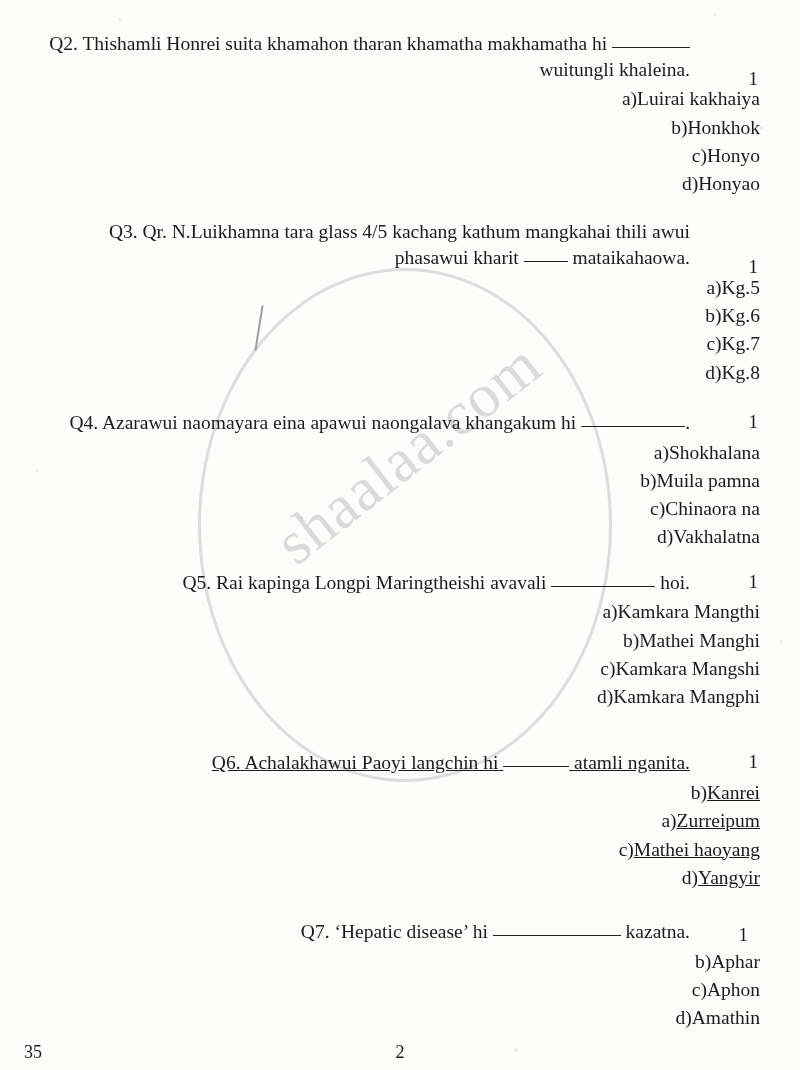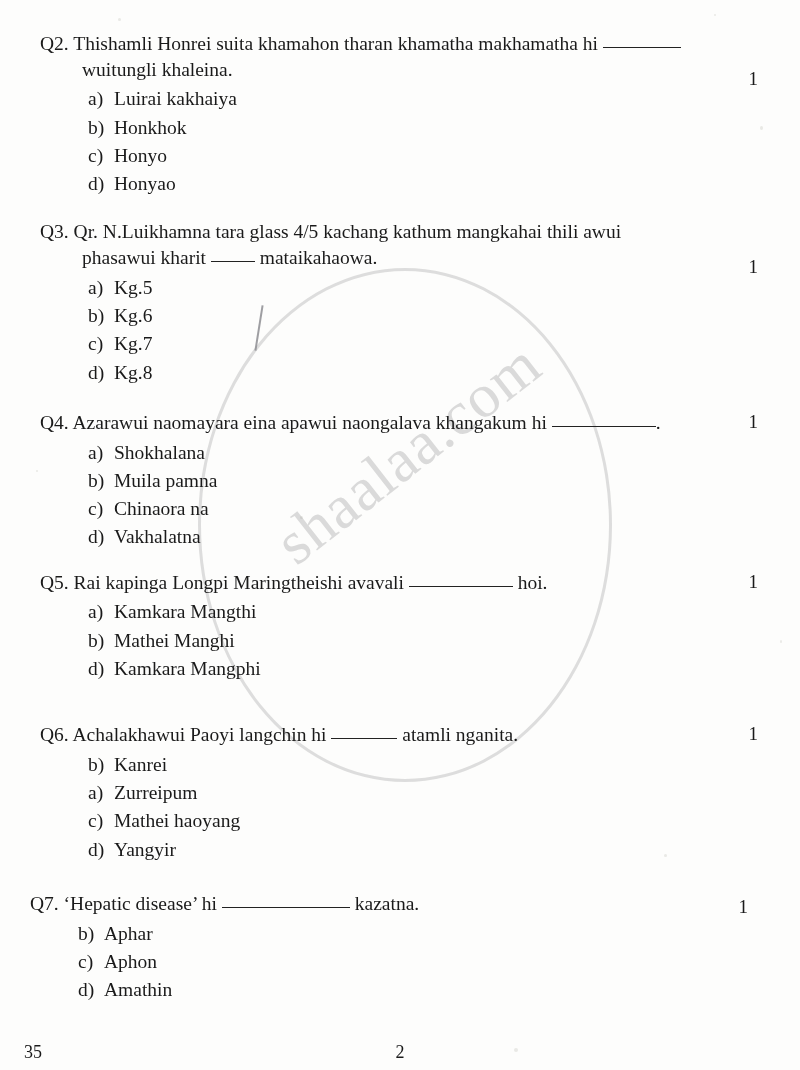--- a/index.html
+++ b/index.html
@@ -51,21 +51,22 @@
     font-family: "Liberation Serif", serif;
     font-size: 62px;
     color: rgba(150,150,150,0.33);
     transform: rotate(-38deg);
     letter-spacing: 1px;
     white-space: nowrap;
   }
   .content {
     position: relative;
     z-index: 3;
-    padding: 30px 40px 0 30px;
+    padding: 30px 40px 0 18px;
+    text-align: right;
   }
   .qblock {
     position: relative;
     margin-bottom: 17px;
   }
   .qline {
     position: relative;
     font-size: 19.5px;
     line-height: 1.42;
     padding-left: 10px;
@@ -217,25 +218,26 @@
       <div class="qline">
         <span class="qnum">Q5.</span>
         <span>Rai kapinga Longpi Maringtheishi avavali</span>
         <span class="blank" style="width:104px;"></span>
         <span>hoi.</span>
         <span class="marks" style="top:0px;">1</span>
       </div>
       <ol class="opts">
         <li><span class="lbl">a)</span><span>Kamkara Mangthi</span></li>
         <li><span class="lbl">b)</span><span>Mathei Manghi</span></li>
+        <li><span class="lbl">c)</span><span>Kamkara Mangshi</span></li>
         <li><span class="lbl">d)</span><span>Kamkara Mangphi</span></li>
       </ol>
     </div>
 
-    <div class="qblock" style="margin-top:38px;">
+    <div class="qblock" style="margin-top:38px;text-decoration:underline;">
       <div class="qline">
         <span class="qnum">Q6.</span>
         <span>Achalakhawui Paoyi langchin hi</span>
         <span class="blank" style="width:66px;"></span>
         <span>atamli nganita.</span>
         <span class="marks" style="top:0px;">1</span>
       </div>
       <ol class="opts">
         <li><span class="lbl">b)</span><span>Kanrei</span></li>
         <li><span class="lbl">a)</span><span>Zurreipum</span></li>

